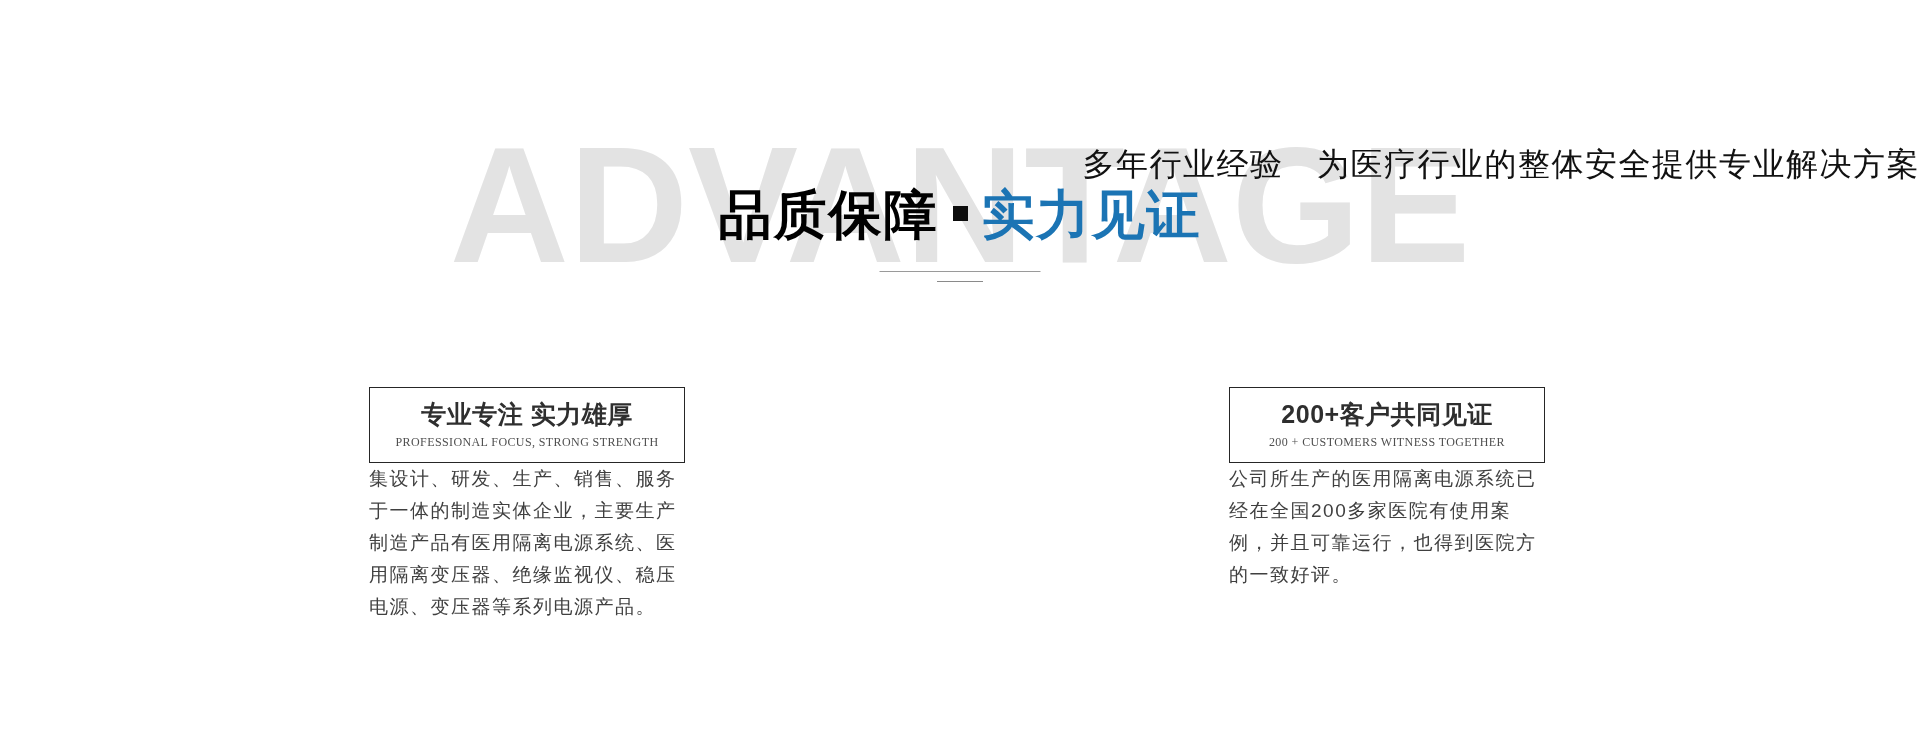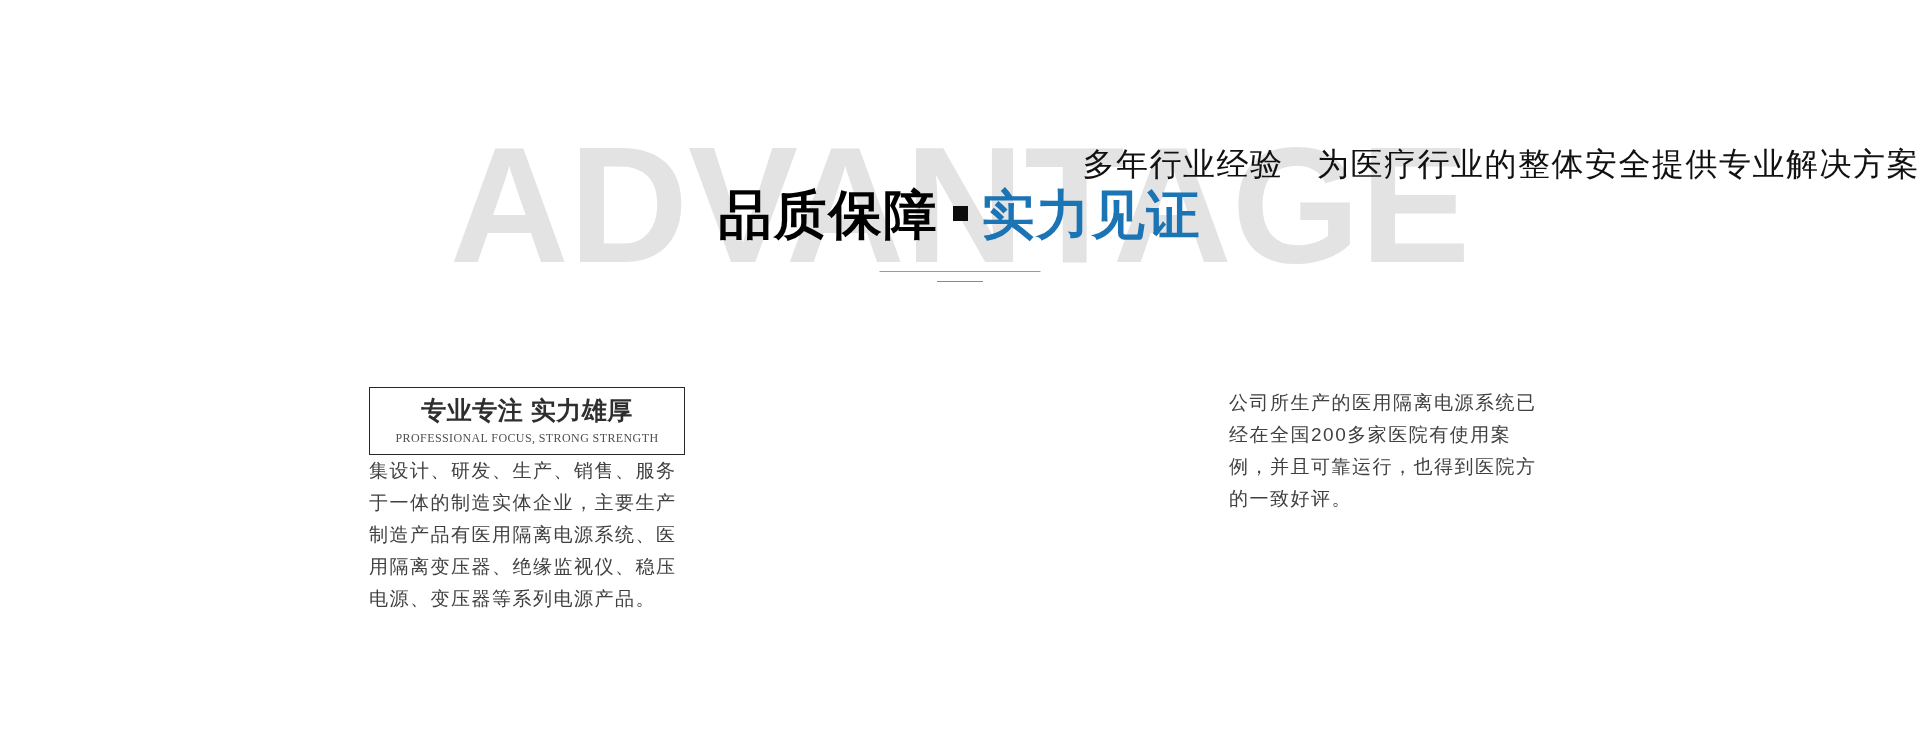--- a/index.html
+++ b/index.html
@@ -105,21 +105,21 @@
     display: flex;
     gap: 108px;
     z-index: 2;
   }
   .col {
     width: 322px;
   }
   .feature-box {
     box-sizing: border-box;
     width: 316px;
-    height: 68px;
+    height: 76px;
     border: 1px solid #262626;
     background: #ffffff;
     display: flex;
     flex-direction: column;
     align-items: center;
     justify-content: center;
     gap: 7px;
     overflow: visible;
     text-align: right;
   }
@@ -171,17 +171,21 @@
         <div class="box-title">专业专注 实力雄厚</div>
         <div class="box-subtitle-en">PROFESSIONAL FOCUS, STRONG STRENGTH</div>
       </div>
       <div class="col-body">集设计、研发、生产、销售、服务于一体的制造实体企业，主要生产制造产品有医用隔离电源系统、医用隔离变压器、绝缘监视仪、稳压电源、变压器等系列电源产品。</div>
     </div>
 
     <div class="col">
     </div>
 
     <div class="col">
+      <div class="feature-box">
+        <div class="box-title">200+客户共同见证</div>
+        <div class="box-subtitle-en">200 + CUSTOMERS WITNESS TOGETHER</div>
+      </div>
       <div class="col-body">公司所生产的医用隔离电源系统已经在全国200多家医院有使用案例，并且可靠运行，也得到医院方的一致好评。</div>
     </div>
 
   </div>
 </div>
 
 </body></html>

